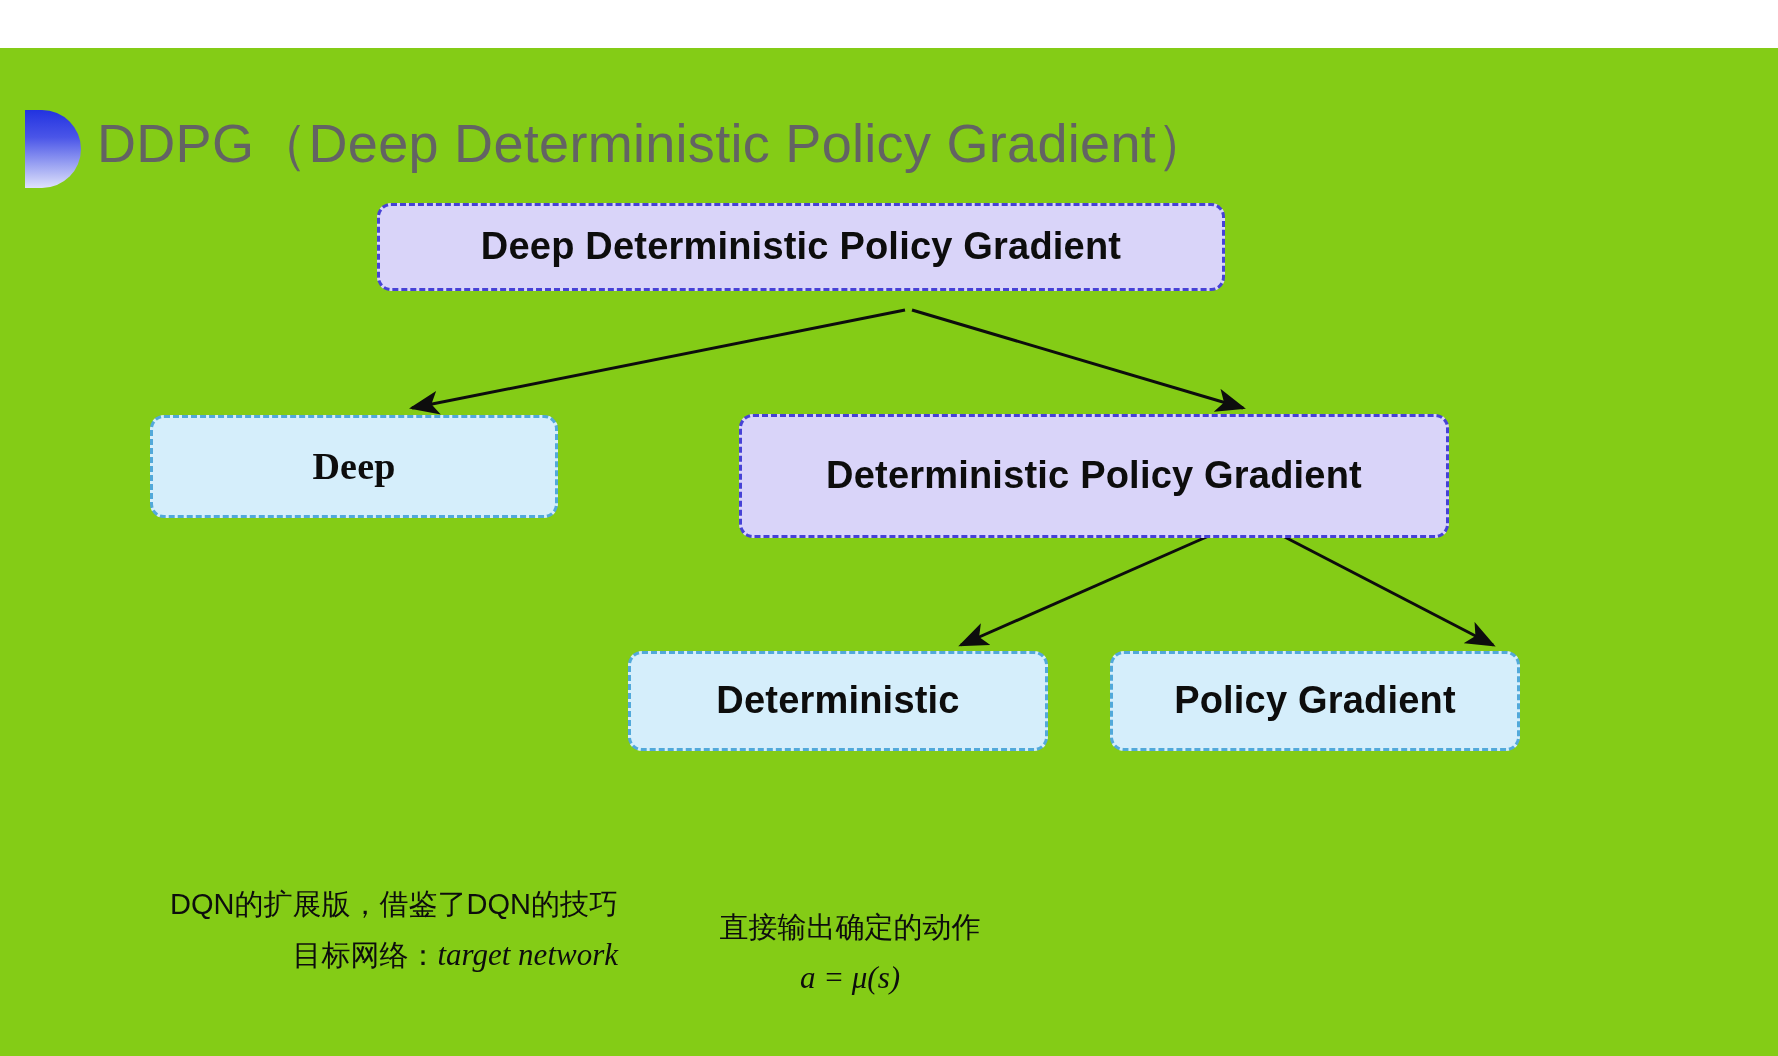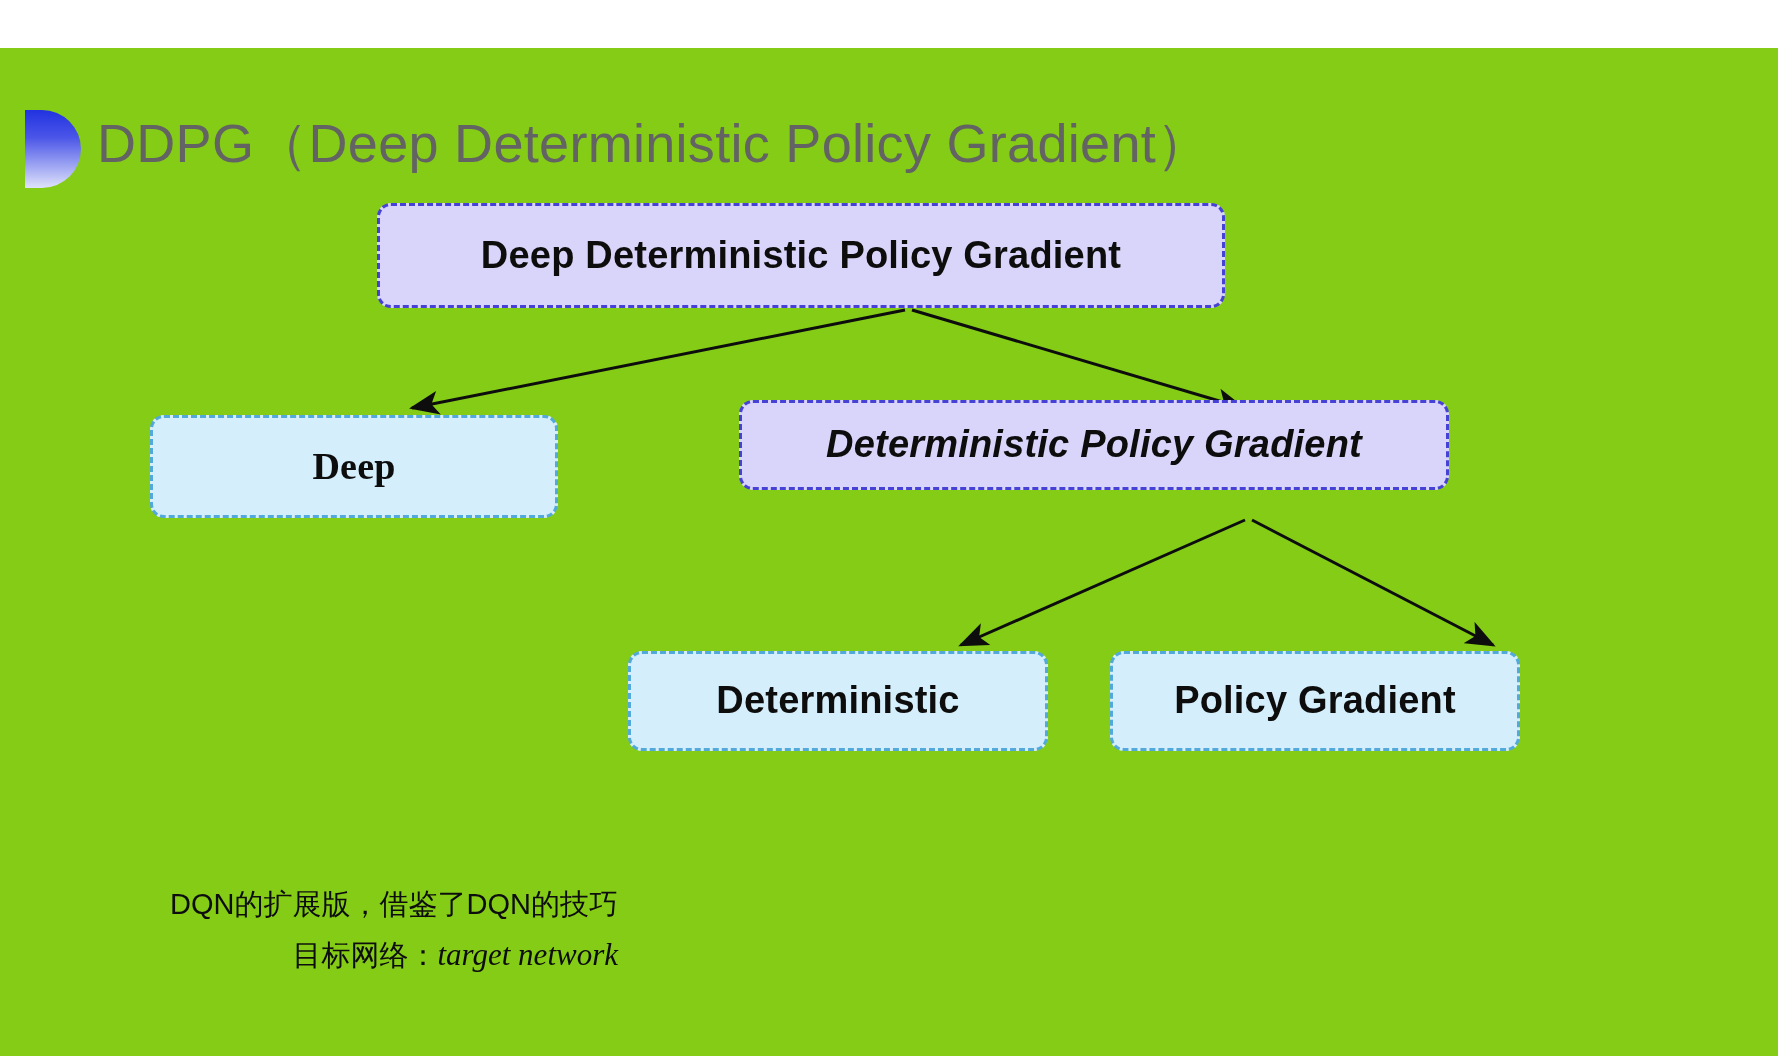--- a/index.html
+++ b/index.html
@@ -56,23 +56,23 @@
   }
   .node.purple {
     background: #d9d4f9;
     border: 3px dashed #4742d6;
   }
   .node.cyan {
     background: #d5eefb;
     border: 3px dashed #52a9da;
   }
 
-  #node-root      { left: 377px;  top: 155px; width: 848px;  height: 105px; }
+  #node-root      { left: 377px;  top: 155px; width: 848px;  height: 88px; }
   #node-deep      { left: 150px;  top: 367px; width: 408px;  height: 103px; font-family: Liberation Serif, serif; }
-  #node-dpg       { left: 739px;  top: 352px; width: 710px;  height: 90px; font-style: italic; }
+  #node-dpg       { left: 739px;  top: 366px; width: 710px;  height: 124px; }
   #node-det       { left: 628px;  top: 603px; width: 420px;  height: 100px; }
   #node-pg        { left: 1110px; top: 603px; width: 410px;  height: 100px; }
 
   
   #arrows {
     position: absolute;
     left: 0;
     top: 0;
     width: 1778px;
     height: 1056px;
@@ -141,15 +141,23 @@
 
   <div class="annot" id="annot-left">
     <span class="annot-row">
       <span class="cn">DQN的扩展版，借鉴了DQN的技巧</span>
     </span>
     <span class="annot-row">
       <span class="cn">目标网络：</span><span class="mi">target network</span>
     </span>
   </div>
 
+  <div class="annot" id="annot-mid">
+    <span class="annot-row">
+      <span class="cn">直接输出确定的动作</span>
+    </span>
+    <span class="annot-row">
+      <span class="mi">a = μ(s)</span>
+    </span>
+  </div>
 
 
 </div>
 
 </body></html>

